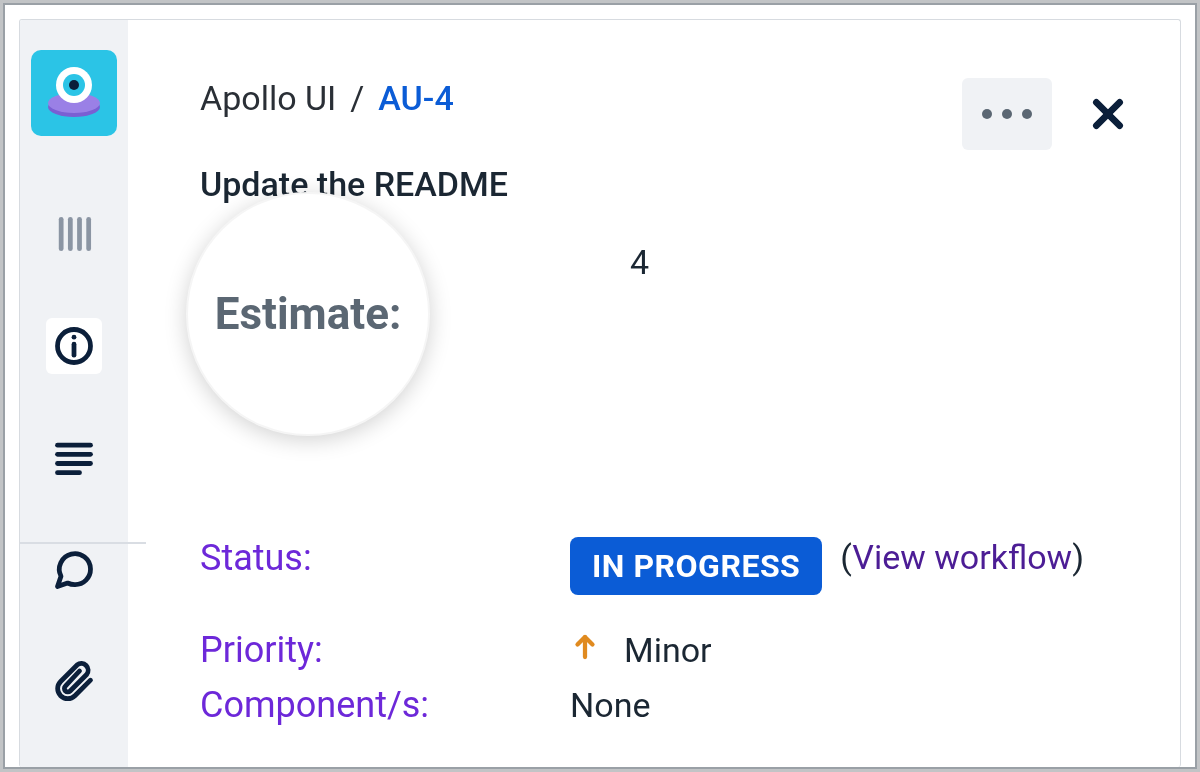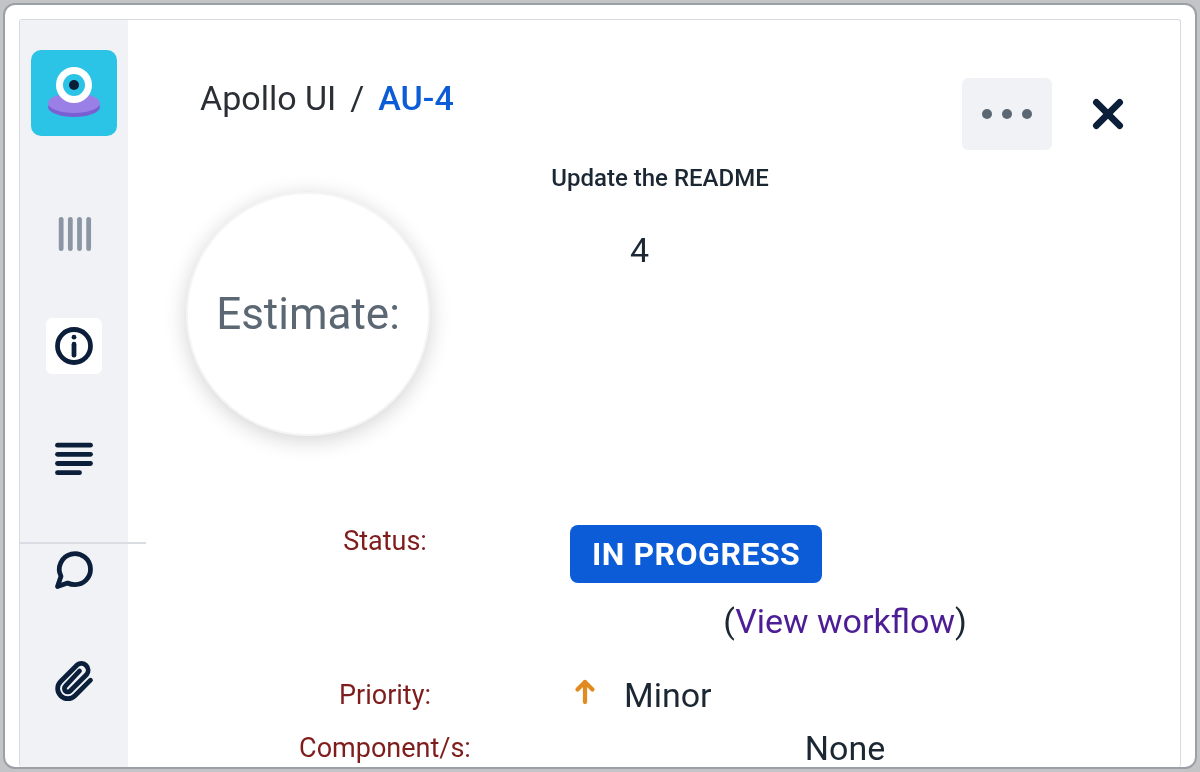--- a/index.html
+++ b/index.html
@@ -9,24 +9,23 @@
       background: #c2c4c6;
       display: flex;
       align-items: center;
       justify-content: center;
     }
     .window-outer {
       width: 1194px;
       height: 766px;
       background: #ffffff;
       border: 2px solid #9aa0a6;
-      border-radius: 12px;
+      border-radius: 0;
       position: relative;
       overflow: hidden;
-      text-align: center;
     }
     .window-inner {
       position: absolute;
       top: 14px; left: 14px; right: 14px; bottom: 0;
       background: #ffffff;
       border: 1px solid #d7dbe0;
       border-bottom: none;
       border-radius: 3px;
       overflow: hidden;
     }
@@ -86,21 +85,21 @@
       align-items: baseline;
       gap: 14px;
       font-size: 34px;
       color: #2a2f36;
       margin-bottom: 46px;
     }
     .breadcrumb .sep { color: #2a2f36; }
     .breadcrumb .key { color: #0b5cd6; font-weight: 500; }
 
     .issue-title {
-      font-size: 24px;
+      font-size: 34px;
       font-weight: 500;
       color: #1b2733;
       margin-bottom: 38px;
     }
 
     .section-header {
       font-size: 40px;
       font-weight: 600;
       color: #1b2733;
       margin-top: 180px;
@@ -109,29 +108,29 @@
 
     .details { font-size: 34px; }
     .row {
       display: flex;
       align-items: center;
       margin-bottom: 13px;
     }
     .row.status-row { align-items: flex-start; margin-bottom: 34px; }
     .row .label {
       flex: 0 0 370px;
-      color: #7f1d1d;
-      font-size: 27px;
+      color: #6d28d9;
+      font-size: 36px;
     }
     .row .value {
       flex: 1;
       color: #1b2733;
       font-size: 34px;
       display: flex;
-      flex-direction: column;
+      flex-direction: row;
       gap: 18px;
     }
 
     .status-badge {
       display: inline-block;
       background: #0b5cd6;
       color: #ffffff;
       font-weight: 700;
       font-size: 32px;
       letter-spacing: 0.5px;
@@ -184,21 +183,21 @@
       left: 58px;
       width: 244px; height: 244px;
       border-radius: 50%;
       background: #ffffff;
       box-shadow: 0 4px 22px rgba(0,0,0,0.18), inset 0 0 0 2px rgba(0,0,0,0.04);
       display: flex;
       align-items: center;
       justify-content: center;
       color: #5b6773;
       font-size: 44px;
-      font-weight: 400;
+      font-weight: 700;
     }
   </style>
 </head>
 <body>
 
 <div class="window-outer">
   <div class="window-inner">
     <div class="layout">
 
       <aside class="sidebar">

